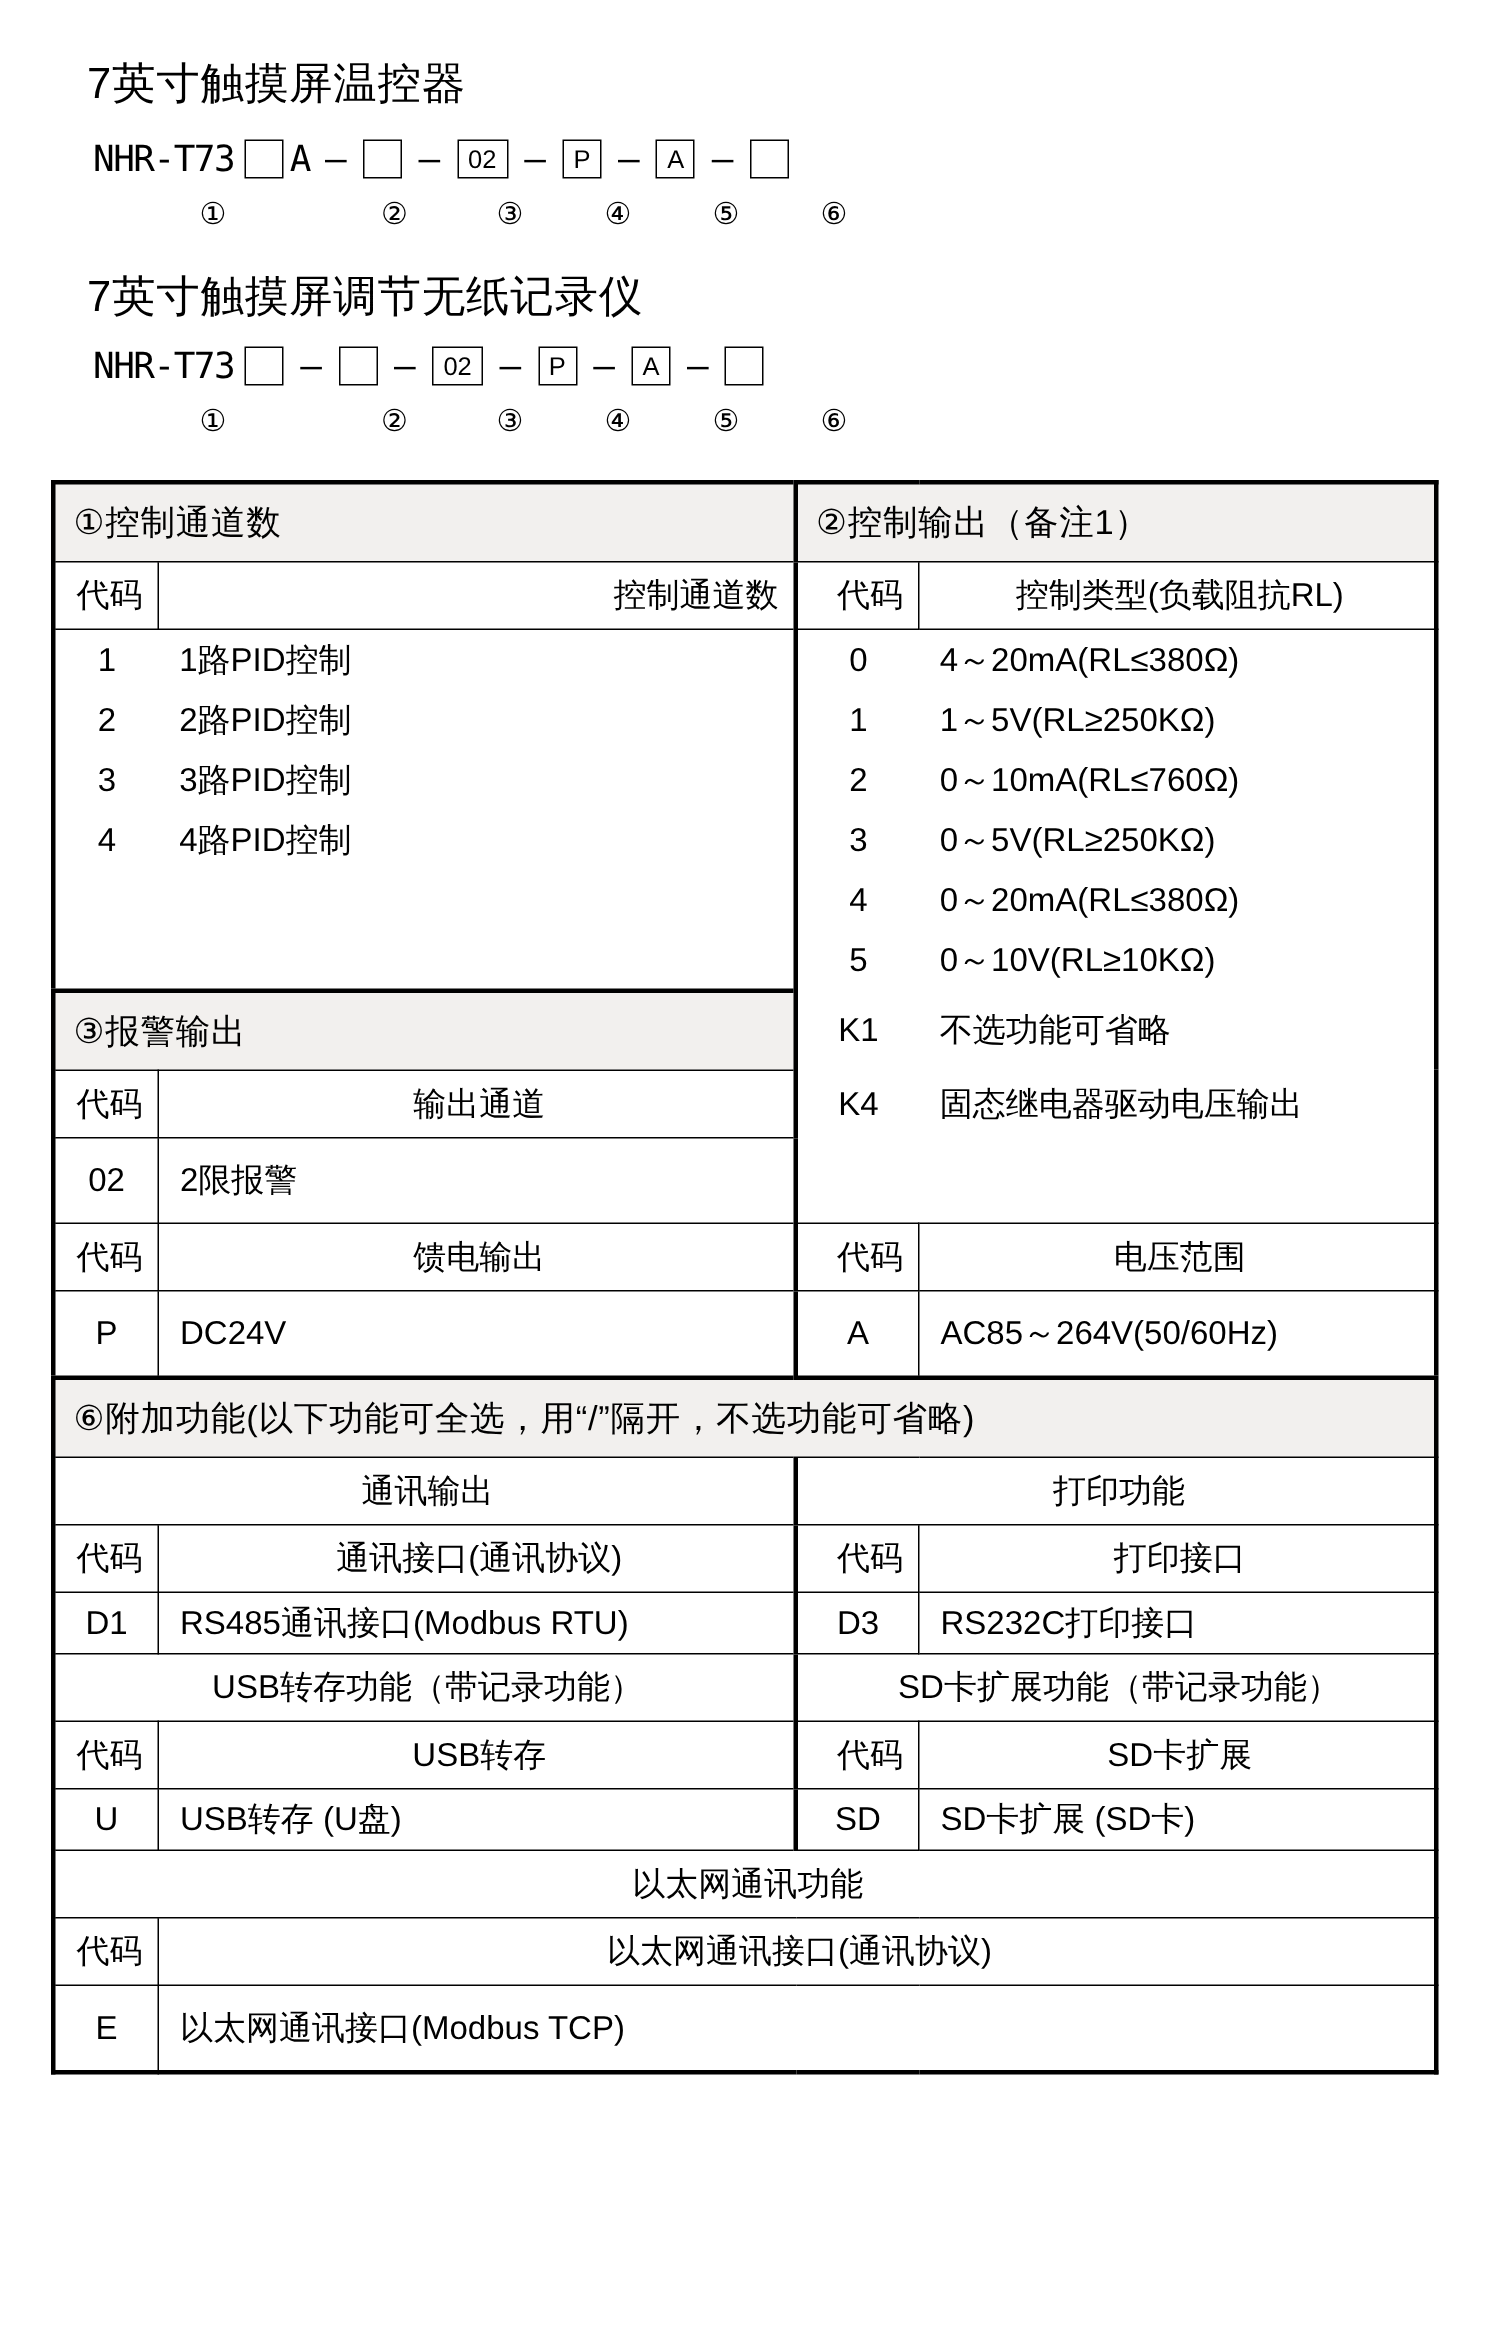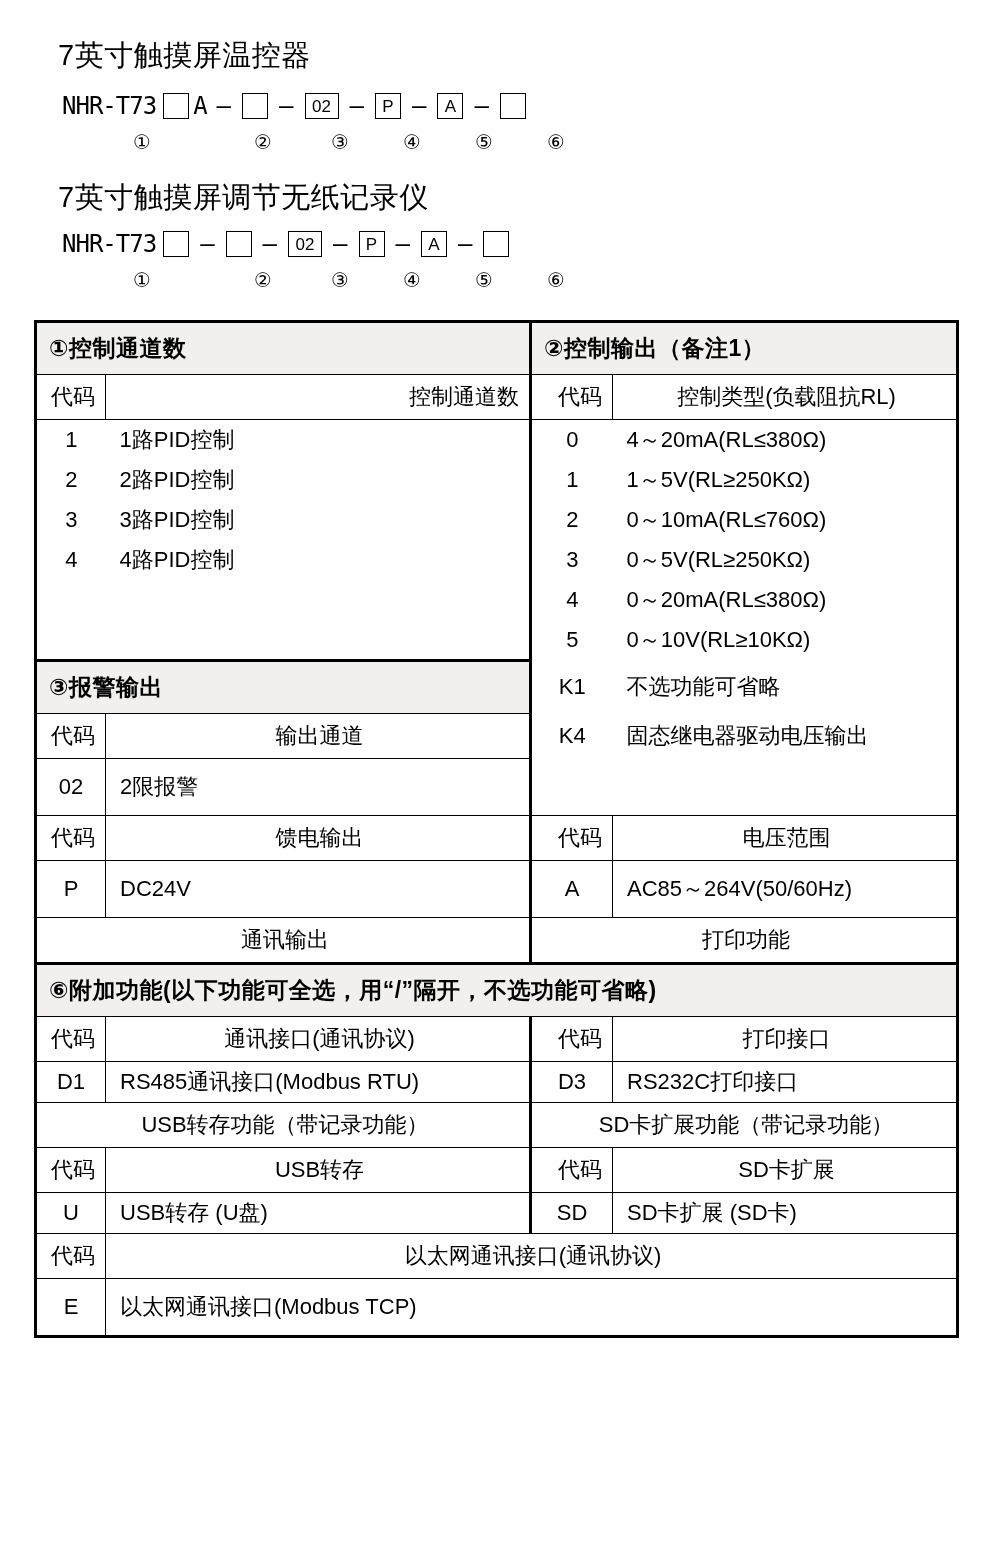--- a/index.html
+++ b/index.html
@@ -93,21 +93,21 @@
     background: #fff;
   }
   .main-table td {
     border: 1.5px solid #000;
     padding: 0;
     vertical-align: middle;
   }
   .sec-head {
     background: #f2f0ee;
     font-size: 23px;
-    font-weight: bold;
+    font-weight: normal;
     padding: 10px 12px !important;
     letter-spacing: 0.5px;
   }
   .col-head {
     font-size: 22px;
     padding: 7px 10px !important;
     text-align: right;
   }
   .col-head.left { text-align: center; padding-left: 14px !important; }
   .cell {
@@ -263,25 +263,25 @@
         <td class="col-head left">电压范围</td>
       </tr>
       <tr>
         <td class="cell center tall">P</td>
         <td class="cell left">DC24V</td>
         <td class="cell center thick-left">A</td>
         <td class="cell left">AC85～264V(50/60Hz)</td>
       </tr>
 
       <tr>
+        <td class="sec-head sec-div" colspan="4">⑥附加功能(以下功能可全选，用“/”隔开，不选功能可省略)</td>
+      </tr>
+      <tr>
         <td class="col-head left" colspan="2">通讯输出</td>
         <td class="col-head left thick-left" colspan="2">打印功能</td>
-      </tr>
-      <tr>
-        <td class="sec-head sec-div" colspan="4">⑥附加功能(以下功能可全选，用“/”隔开，不选功能可省略)</td>
       </tr>
       <tr>
         <td class="col-head">代码</td>
         <td class="col-head left">通讯接口(通讯协议)</td>
         <td class="col-head thick-left">代码</td>
         <td class="col-head left">打印接口</td>
       </tr>
       <tr>
         <td class="cell center">D1</td>
         <td class="cell left">RS485通讯接口(Modbus RTU)</td>
@@ -298,20 +298,23 @@
         <td class="col-head thick-left">代码</td>
         <td class="col-head left">SD卡扩展</td>
       </tr>
       <tr>
         <td class="cell center">U</td>
         <td class="cell left">USB转存 (U盘)</td>
         <td class="cell center thick-left">SD</td>
         <td class="cell left">SD卡扩展 (SD卡)</td>
       </tr>
       <tr>
+        <td class="col-head left" colspan="4">以太网通讯功能</td>
+      </tr>
+      <tr>
         <td class="col-head">代码</td>
         <td class="col-head left" colspan="3">以太网通讯接口(通讯协议)</td>
       </tr>
       <tr>
         <td class="cell center tall">E</td>
         <td class="cell left" colspan="3">以太网通讯接口(Modbus TCP)</td>
       </tr>
     </tbody>
   </table>
 

